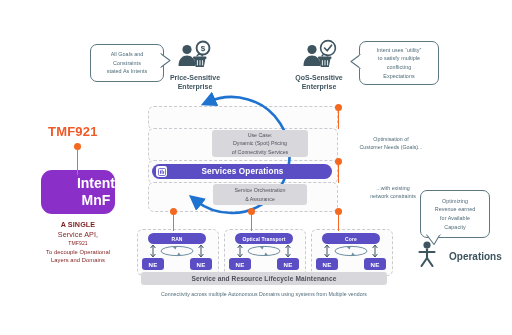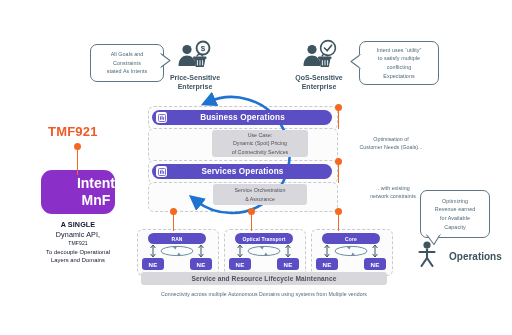--- a/index.html
+++ b/index.html
@@ -59,21 +59,21 @@
     font-size:14px;
     font-weight:bold;
     line-height:1.22;
     display:flex;align-items:center;justify-content:flex-end;
     text-align:center;
     z-index:4;
   }
   .intent-caption{
     position:absolute;
     text-align:center;
-    color:#0f172a;
+    color:#7f1d1d;
     line-height:1.42;
   }
   .ic-l1{font-size:7.2px;font-weight:600;letter-spacing:.1px;}
   .ic-l2{font-size:7.2px;letter-spacing:.1px;}
   .ic-l3{font-size:5.1px;letter-spacing:.1px;}
   .ic-l4{font-size:5.8px;letter-spacing:.05px;}
 
   
   .dashed{
     position:absolute;
@@ -293,37 +293,26 @@
       <div class="stem" style="height:27px;"></div>
   </div>
   <div class="intent-box" style="left:41px;top:170px;width:74px;height:44px;">
     <div>
       <div>Intent</div>
       <div>MnF</div>
     </div>
   </div>
   <div class="intent-caption" style="left:24px;top:220px;width:108px;">
     <div class="ic-l1">A SINGLE</div>
-    <div class="ic-l2">Dynamic API,</div>
+    <div class="ic-l2">Service API,</div>
     <div class="ic-l3">TMF921</div>
     <div class="ic-l4">To decouple Operational</div>
     <div class="ic-l4">Layers and Domains</div>
   </div>
 
-  <div class="opbar" style="left:152px;top:110px;width:180px;height:15px;">
-    <div class="bar-icon">
-      <svg width="8" height="8" viewBox="0 0 10 10">
-        <rect x="0.6" y="0.6" width="8.8" height="8.8" rx="1.4" fill="none" stroke="#5b4dc4" stroke-width="1"></rect>
-        <rect x="2.6" y="3" width="1.2" height="4.2" fill="#5b4dc4"></rect>
-        <rect x="4.5" y="2" width="1.2" height="5.2" fill="#5b4dc4"></rect>
-        <rect x="6.4" y="4" width="1.2" height="3.2" fill="#5b4dc4"></rect>
-      </svg>
-    </div>
-    <div class="bar-title">Business Operations</div>
-  </div>
 
   <div class="chip" style="left:212px;top:130px;width:96px;height:27px;">
     <div>
       <div>Use Case:</div>
       <div>Dynamic (Spot) Pricing</div>
       <div>of Connectivity Services</div>
     </div>
   </div>
 
   <div class="opbar" style="left:152px;top:164px;width:180px;height:15px;">

